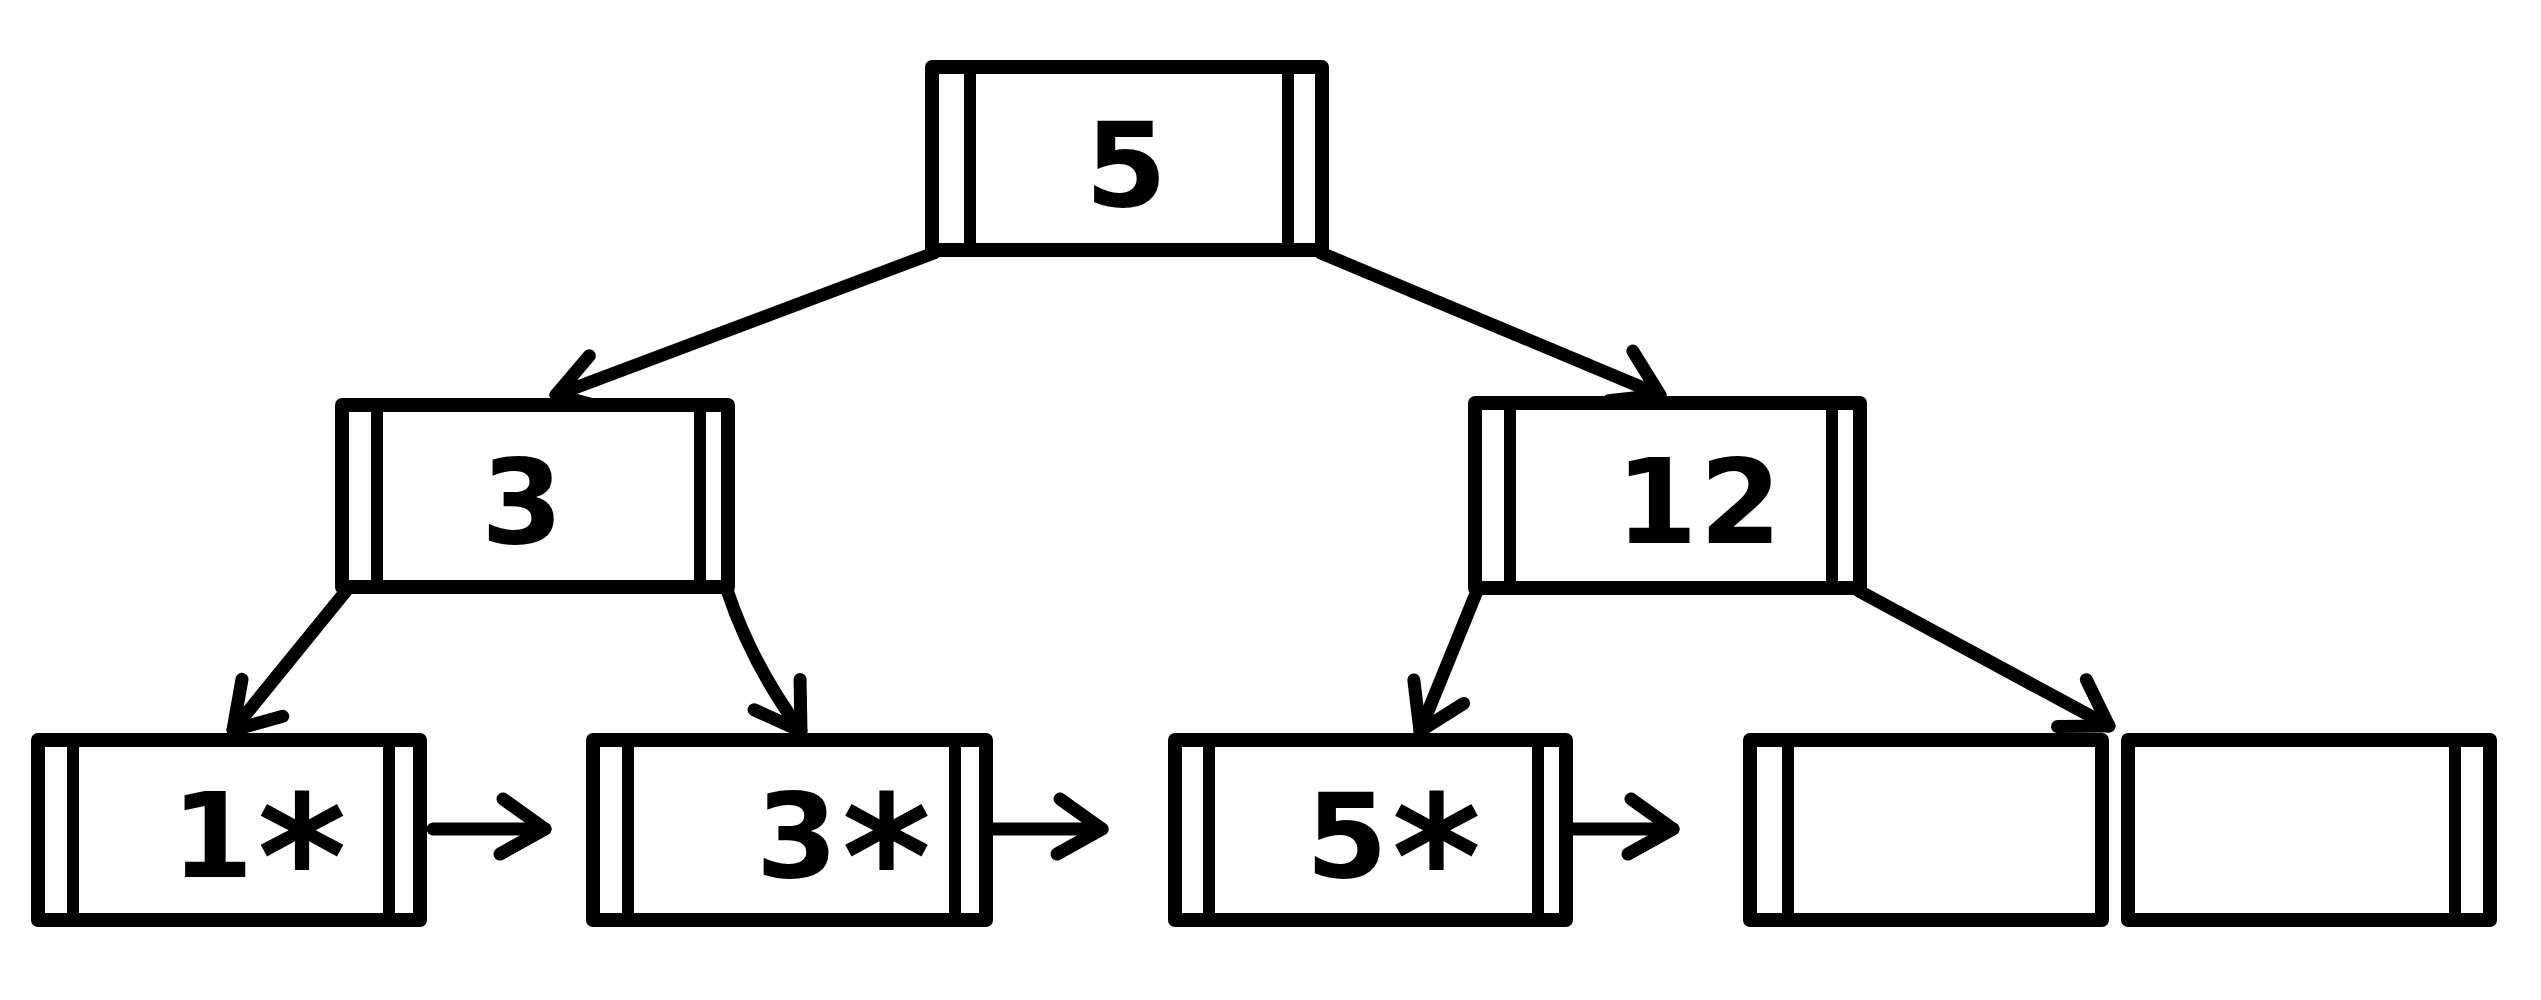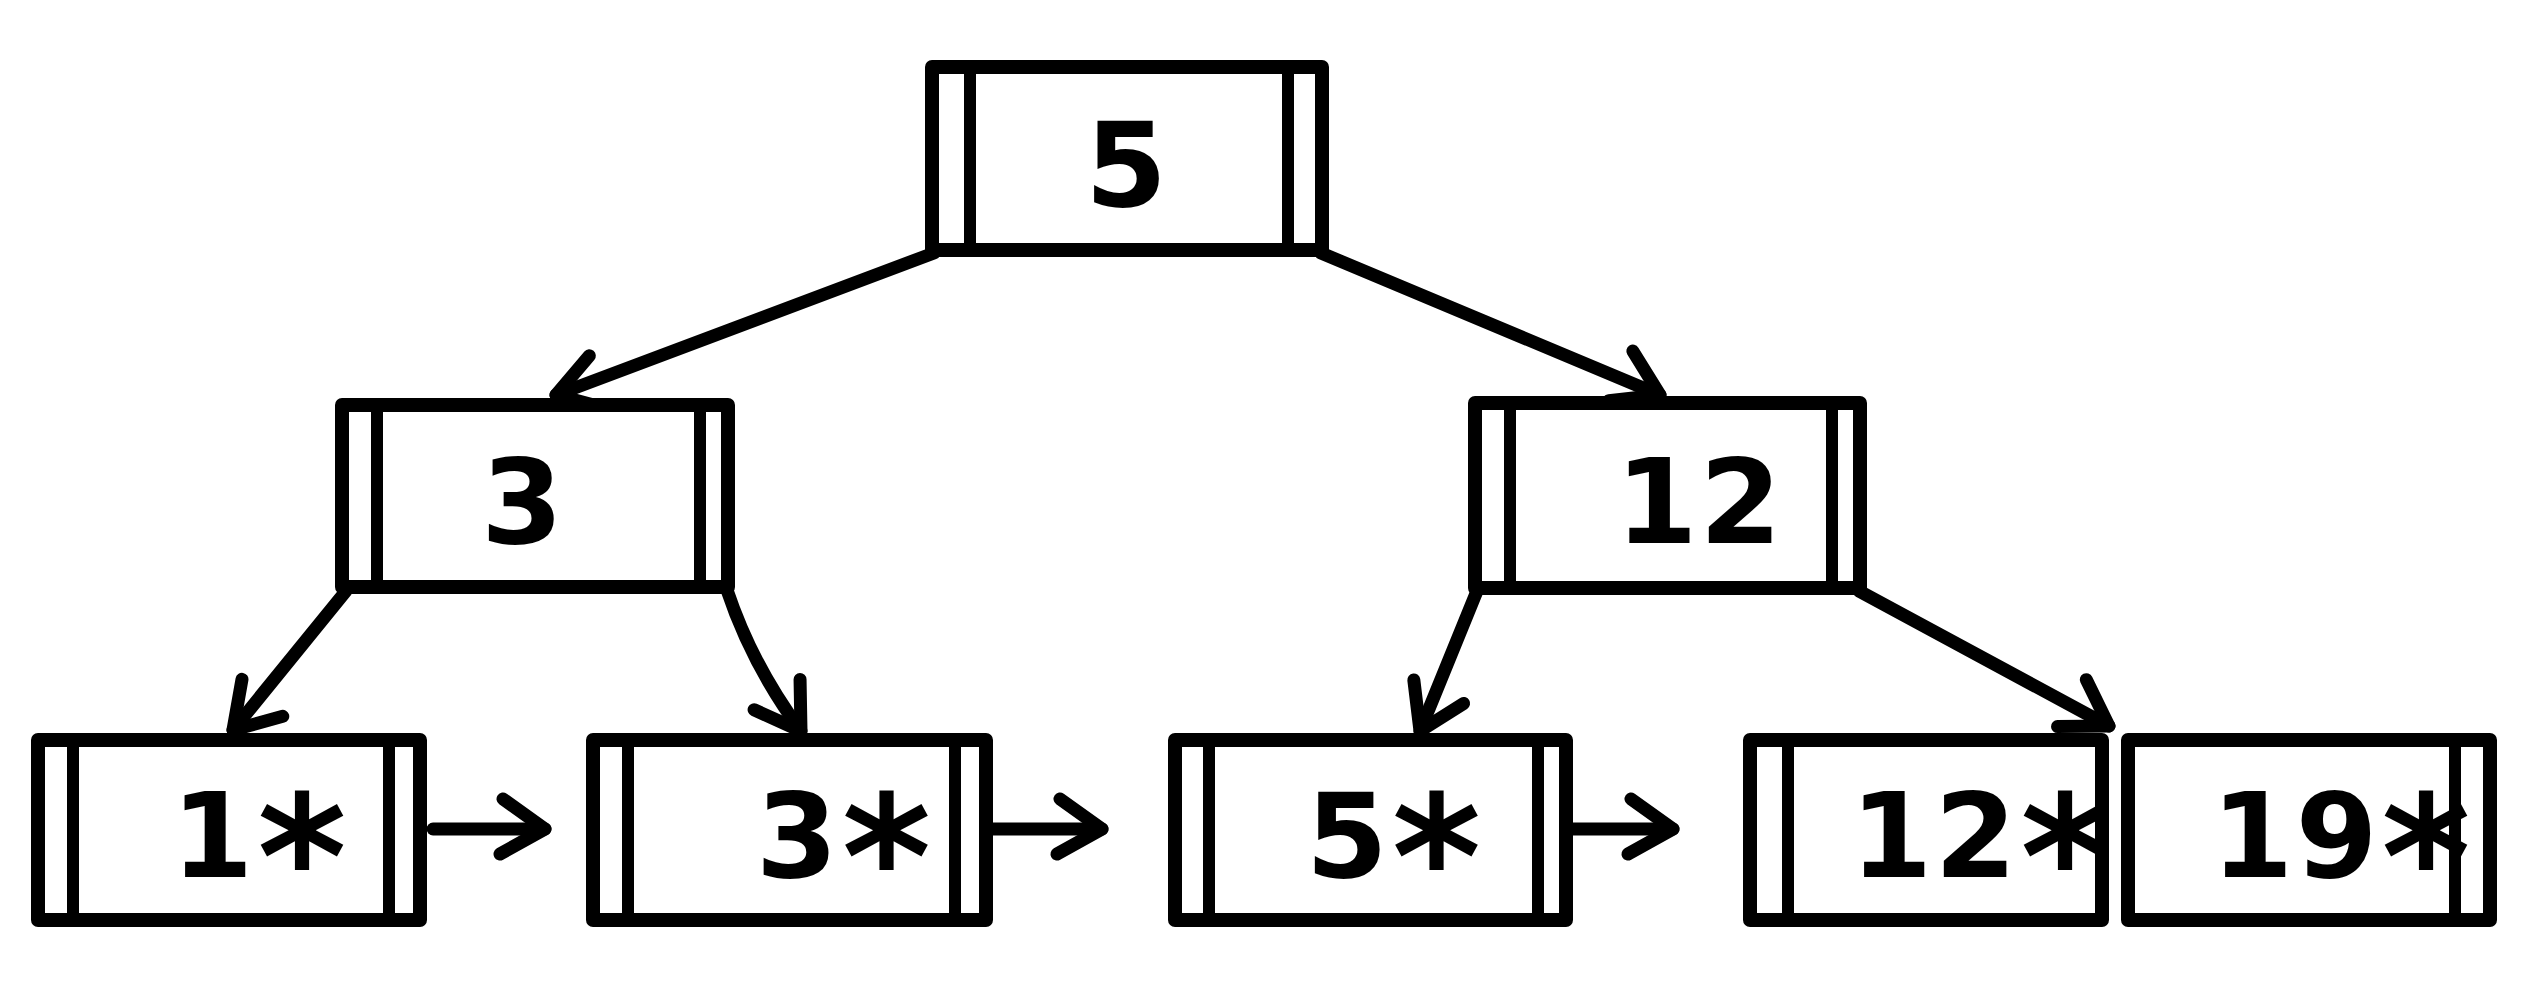--- a/index.html
+++ b/index.html
@@ -146,21 +146,15 @@
   </div>
 
   <div class="cell" style="left:593px;top:740px;width:393px;height:180px">
     <span class="cell-label leaf-label" style="left:55px">3<span class="star">*</span></span>
   </div>
 
   <div class="cell" style="left:1175px;top:740px;width:391px;height:180px">
     <span class="cell-label leaf-label" style="left:24px">5<span class="star">*</span></span>
   </div>
 
-  <div class="cell" style="left:1750px;top:740px;width:352px;height:180px">
-    <span class="cell-label leaf-label" style="left:55px">12<span class="star">*</span></span>
-  </div>
 
-  <div class="cell" style="left:2128px;top:740px;width:362px;height:180px">
-    <span class="cell-label leaf-label" style="left:33px">19<span class="star">*</span></span>
-  </div>
 
 </div>
 
 </body></html>

